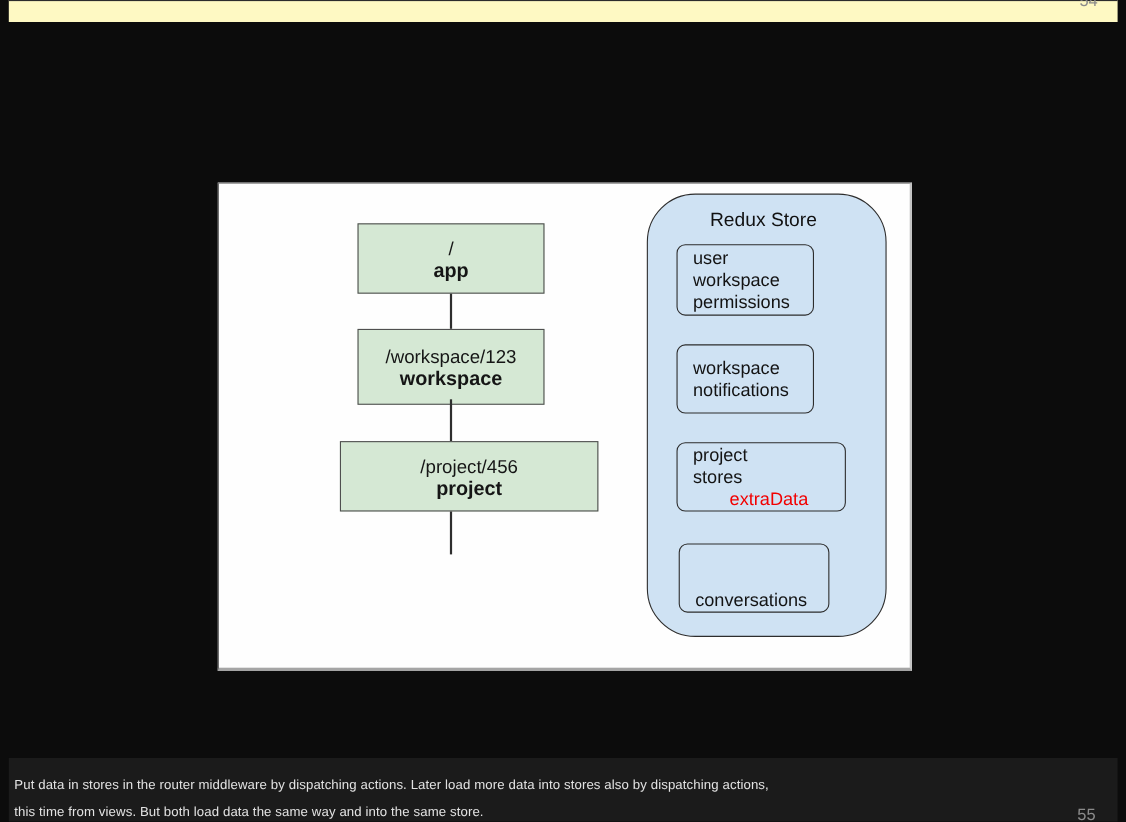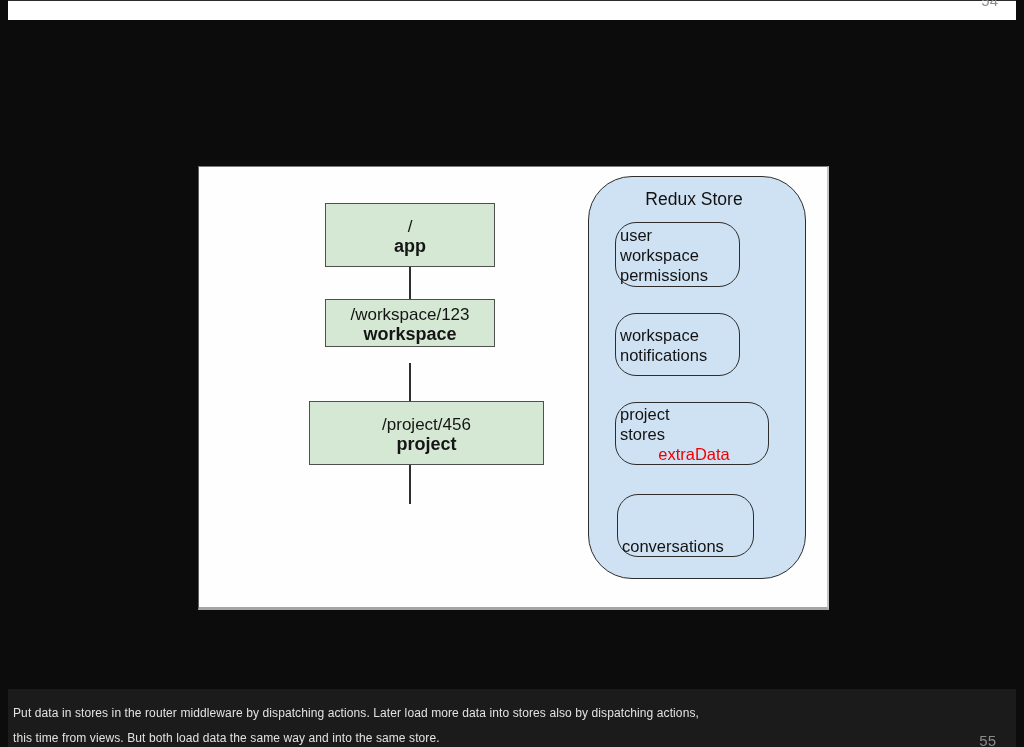--- a/index.html
+++ b/index.html
@@ -10,21 +10,21 @@
     height: 747px;
     overflow: hidden;
     font-family: "Liberation Sans", sans-serif;
     position: relative;
   }
   .abs { position: absolute; }
 
   
   .top-bar {
     left: 8px; top: 0; width: 1008px; height: 19px;
-    background: #ffffff;
+    background: #fef9c3;
     border-top: 1px solid #2c2c2c;
   }
   .page-num {
     color: #8b8b8b;
     font-size: 15px;
     line-height: 17px;
   }
   .top-bar .page-num { position: absolute; right: 18px; top: -9px; }
 
   
@@ -72,25 +72,25 @@
     left: 0; right: 6px; top: 12px;
     text-align: center;
     font-size: 17.5px;
     color: #111;
   }
   .store-box {
     position: absolute;
     box-sizing: border-box;
     background: var(--blue, #cfe2f3);
     border: 1.5px solid #2d2d2d;
-    border-radius: 21px;
+    border-radius: 8px;
     display: flex;
     flex-direction: column;
     justify-content: center;
-    padding-left: 4px;
+    padding-left: 14px;
     color: #131313;
     font-size: 16.5px;
     line-height: 20px;
   }
   .store-box .hl { color: var(--red, #f20000); text-align: center; }
   .s1 { left: 26px; top: 45px;  width: 125px; height: 65px; }
   .s2 { left: 26px; top: 136px; width: 125px; height: 63px; }
   .s3 { left: 26px; top: 225px; width: 154px; height: 63px; }
   .s4 { left: 28px; top: 317px; width: 137px; height: 63px; justify-content: flex-end; }
 
@@ -120,21 +120,21 @@
 
 <div class="abs slide">
 
   <div class="abs route-box" style="left:126px; top:36px; width:170px; height:64px;">
     <div class="route-path">/</div>
     <div class="route-view">app</div>
   </div>
 
   <div class="abs connector" style="left:210px; top:100px; height:32px;"></div>
 
-  <div class="abs route-box" style="left:126px; top:132px; width:170px; height:48px;">
+  <div class="abs route-box" style="left:126px; top:132px; width:170px; height:69px;">
     <div class="route-path">/workspace/123</div>
     <div class="route-view">workspace</div>
   </div>
 
   <div class="abs connector" style="left:210px; top:196px; height:38px;"></div>
 
   <div class="abs route-box" style="left:110px; top:234px; width:235px; height:64px;">
     <div class="route-path">/project/456</div>
     <div class="route-view">project</div>
   </div>

